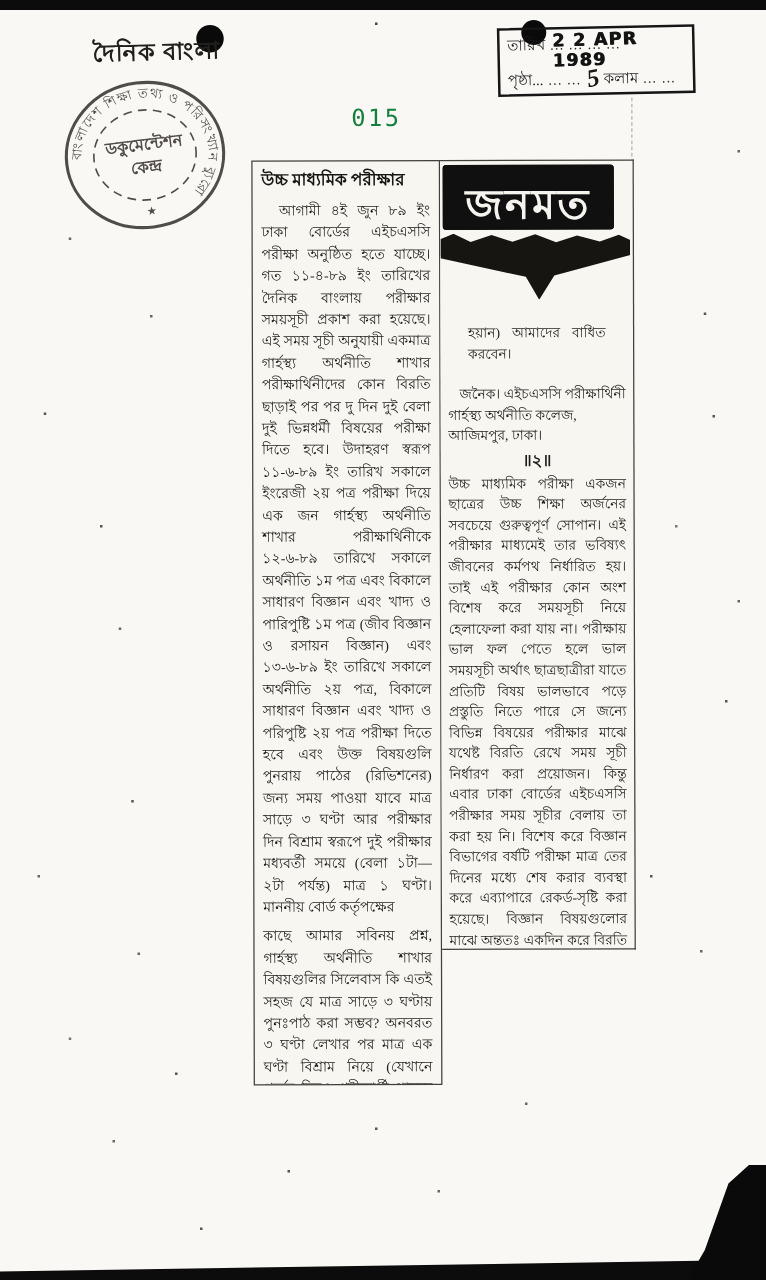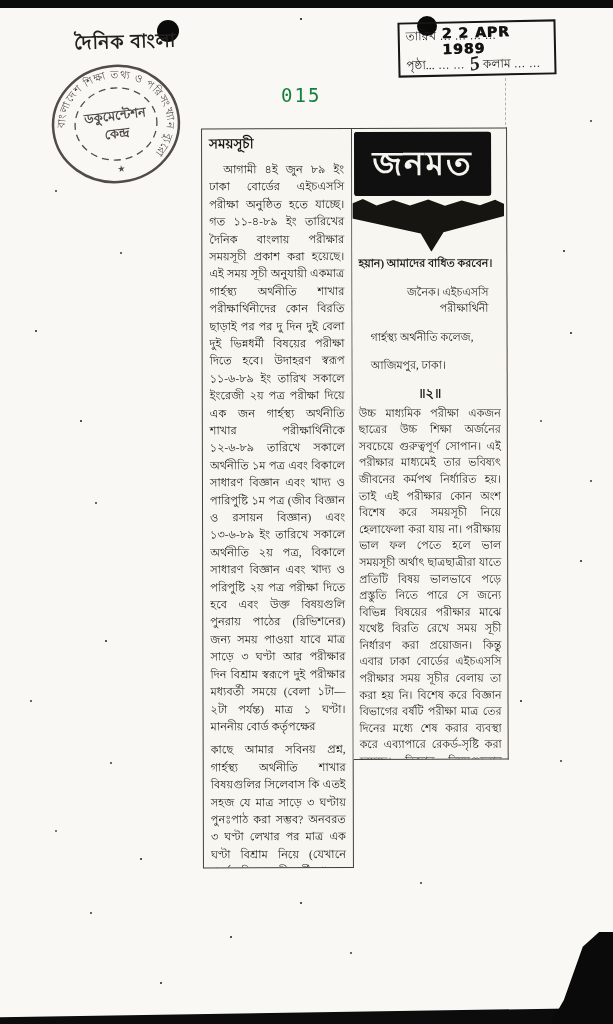--- a/index.html
+++ b/index.html
@@ -54,30 +54,30 @@
   .col{position:absolute;box-sizing:border-box;overflow:hidden;background:#f8f6f1;}
   .col-left{left:4px;top:2px;width:151px;height:740px;border:1.5px solid #42403a;
     padding:5px 7px;}
   .col-right{left:155px;top:2px;width:155px;height:632px;
     border-top:1.5px solid #42403a;border-right:1.5px solid #42403a;
     border-bottom:1.5px solid #42403a;padding:0 0 4px 0;}
   .headline{font-weight:bold;font-size:13.5px;line-height:1.55;color:#161614;}
   .bodytext{font-size:11.3px;line-height:17.4px;text-align:justify;margin:6px 0 0 0;
     color:#1d1d1b;}
   .bodytext.first{ text-indent:14px;}
-  .masthead{margin:3px 0 0 2px;width:137px;height:64px;background:#101010;
+  .masthead{margin:3px 0 0 2px;width:137px;height:52px;background:#101010;
     color:#f6f4ee;font-family:"DejaVu Sans",sans-serif;font-weight:bold;
     font-size:33px;line-height:64px;text-align:center;letter-spacing:2px;
     border-radius:3px;box-shadow:0 0 0 2px #101010 inset;}
   .halftone-v{margin-top:2px;width:152px;height:54px;background:#171512;
     clip-path:polygon(0% 10%,7% 2%,16% 14%,27% 4%,38% 14%,50% 3%,61% 15%,
       72% 5%,84% 14%,94% 4%,100% 12%,100% 34%,60% 64%,52% 100%,45% 66%,0% 38%);}
   .rc-text{padding:3px 6px 0 6px;font-size:11px;line-height:16.6px;color:#1d1d1b;}
-  .rc-lead{text-align:justify;margin:0;font-weight:bold;}
-  .byline{margin:12px;text-align:right;}
+  .rc-lead{text-align:justify;margin:16px;}
+  .byline{margin:0;text-align:right;}
   .byline.c{text-align:left;}
   .section-mark{text-align:center;font-weight:bold;font-size:13px;margin:3px 0 2px 0;}
   .rc-body{text-align:justify;margin:0;}
   .fold-line{left:505px;top:78px;width:0;height:52px;border-left:1px dashed rgba(0,0,0,.28);}
 </style>
 </head>
 <body>
 
 <div class="abs top-strip"></div>
 <div class="abs bottom-strip"></div>
@@ -116,21 +116,21 @@
     <textPath href="#ringpath" startOffset="2">বাংলাদেশ শিক্ষা তথ্য ও পরিসংখ্যান ব্যুরো</textPath>
   </text>
   <text x="68" y="58" text-anchor="middle" font-size="13" font-weight="bold" fill="#33302c" font-family="Liberation Serif, serif">ডকুমেন্টেশন</text>
   <text x="68" y="76" text-anchor="middle" font-size="13" font-weight="bold" fill="#33302c" font-family="Liberation Serif, serif">কেন্দ্র</text>
   <text x="68" y="110" text-anchor="middle" font-size="9" fill="#33302c">★</text>
 </svg>
 
 <div class="abs clipping">
 
   <div class="col col-left">
-    <div class="headline">সময়সূচী</div>
+    <div class="headline">উচ্চ মাধ্যমিক পরীক্ষার</div>
     <p class="bodytext first">আগামী ৪ই জুন ৮৯ ইং ঢাকা বোর্ডের এইচএসসি পরীক্ষা অনুষ্ঠিত হতে যাচ্ছে। গত ১১-৪-৮৯ ইং তারিখের দৈনিক বাংলায় পরীক্ষার সময়সূচী প্রকাশ করা হয়েছে। এই সময় সূচী অনুযায়ী একমাত্র গার্হস্থ্য অর্থনীতি শাখার পরীক্ষার্থিনীদের কোন বিরতি ছাড়াই পর পর দু দিন দুই বেলা দুই ভিন্নধর্মী বিষয়ের পরীক্ষা দিতে হবে। উদাহরণ স্বরূপ ১১-৬-৮৯ ইং তারিখ সকালে ইংরেজী ২য় পত্র পরীক্ষা দিয়ে এক জন গার্হস্থ্য অর্থনীতি শাখার পরীক্ষার্থিনীকে ১২-৬-৮৯ তারিখে সকালে অর্থনীতি ১ম পত্র এবং বিকালে সাধারণ বিজ্ঞান এবং খাদ্য ও পারিপুষ্টি ১ম পত্র (জীব বিজ্ঞান ও রসায়ন বিজ্ঞান) এবং ১৩-৬-৮৯ ইং তারিখে সকালে অর্থনীতি ২য় পত্র, বিকালে সাধারণ বিজ্ঞান এবং খাদ্য ও পরিপুষ্টি ২য় পত্র পরীক্ষা দিতে হবে এবং উক্ত বিষয়গুলি পুনরায় পাঠের (রিভিশনের) জন্য সময় পাওয়া যাবে মাত্র সাড়ে ৩ ঘণ্টা আর পরীক্ষার দিন বিশ্রাম স্বরূপে দুই পরীক্ষার মধ্যবর্তী সময়ে (বেলা ১টা—২টা পর্যন্ত) মাত্র ১ ঘণ্টা। মাননীয় বোর্ড কর্তৃপক্ষের</p>
     <p class="bodytext">কাছে আমার সবিনয় প্রশ্ন, গার্হস্থ্য অর্থনীতি শাখার বিষয়গুলির সিলেবাস কি এতই সহজ যে মাত্র সাড়ে ৩ ঘণ্টায় পুনঃপাঠ করা সম্ভব? অনবরত ৩ ঘণ্টা লেখার পর মাত্র এক ঘণ্টা বিশ্রাম নিয়ে (যেখানে পূর্বের দিনও পরীক্ষার্থী থাকবে পরিশ্রান্ত) কি করে ৩ ঘণ্টা ধরে ভিন্নধর্মী</p>
 
   </div>
 
   <div class="col col-right">
     <div class="masthead">জনমত</div>
     <div class="halftone-v"></div>
     <div class="rc-text">
       <p class="rc-lead">হয়ান) আমাদের বাধিত করবেন।</p>

